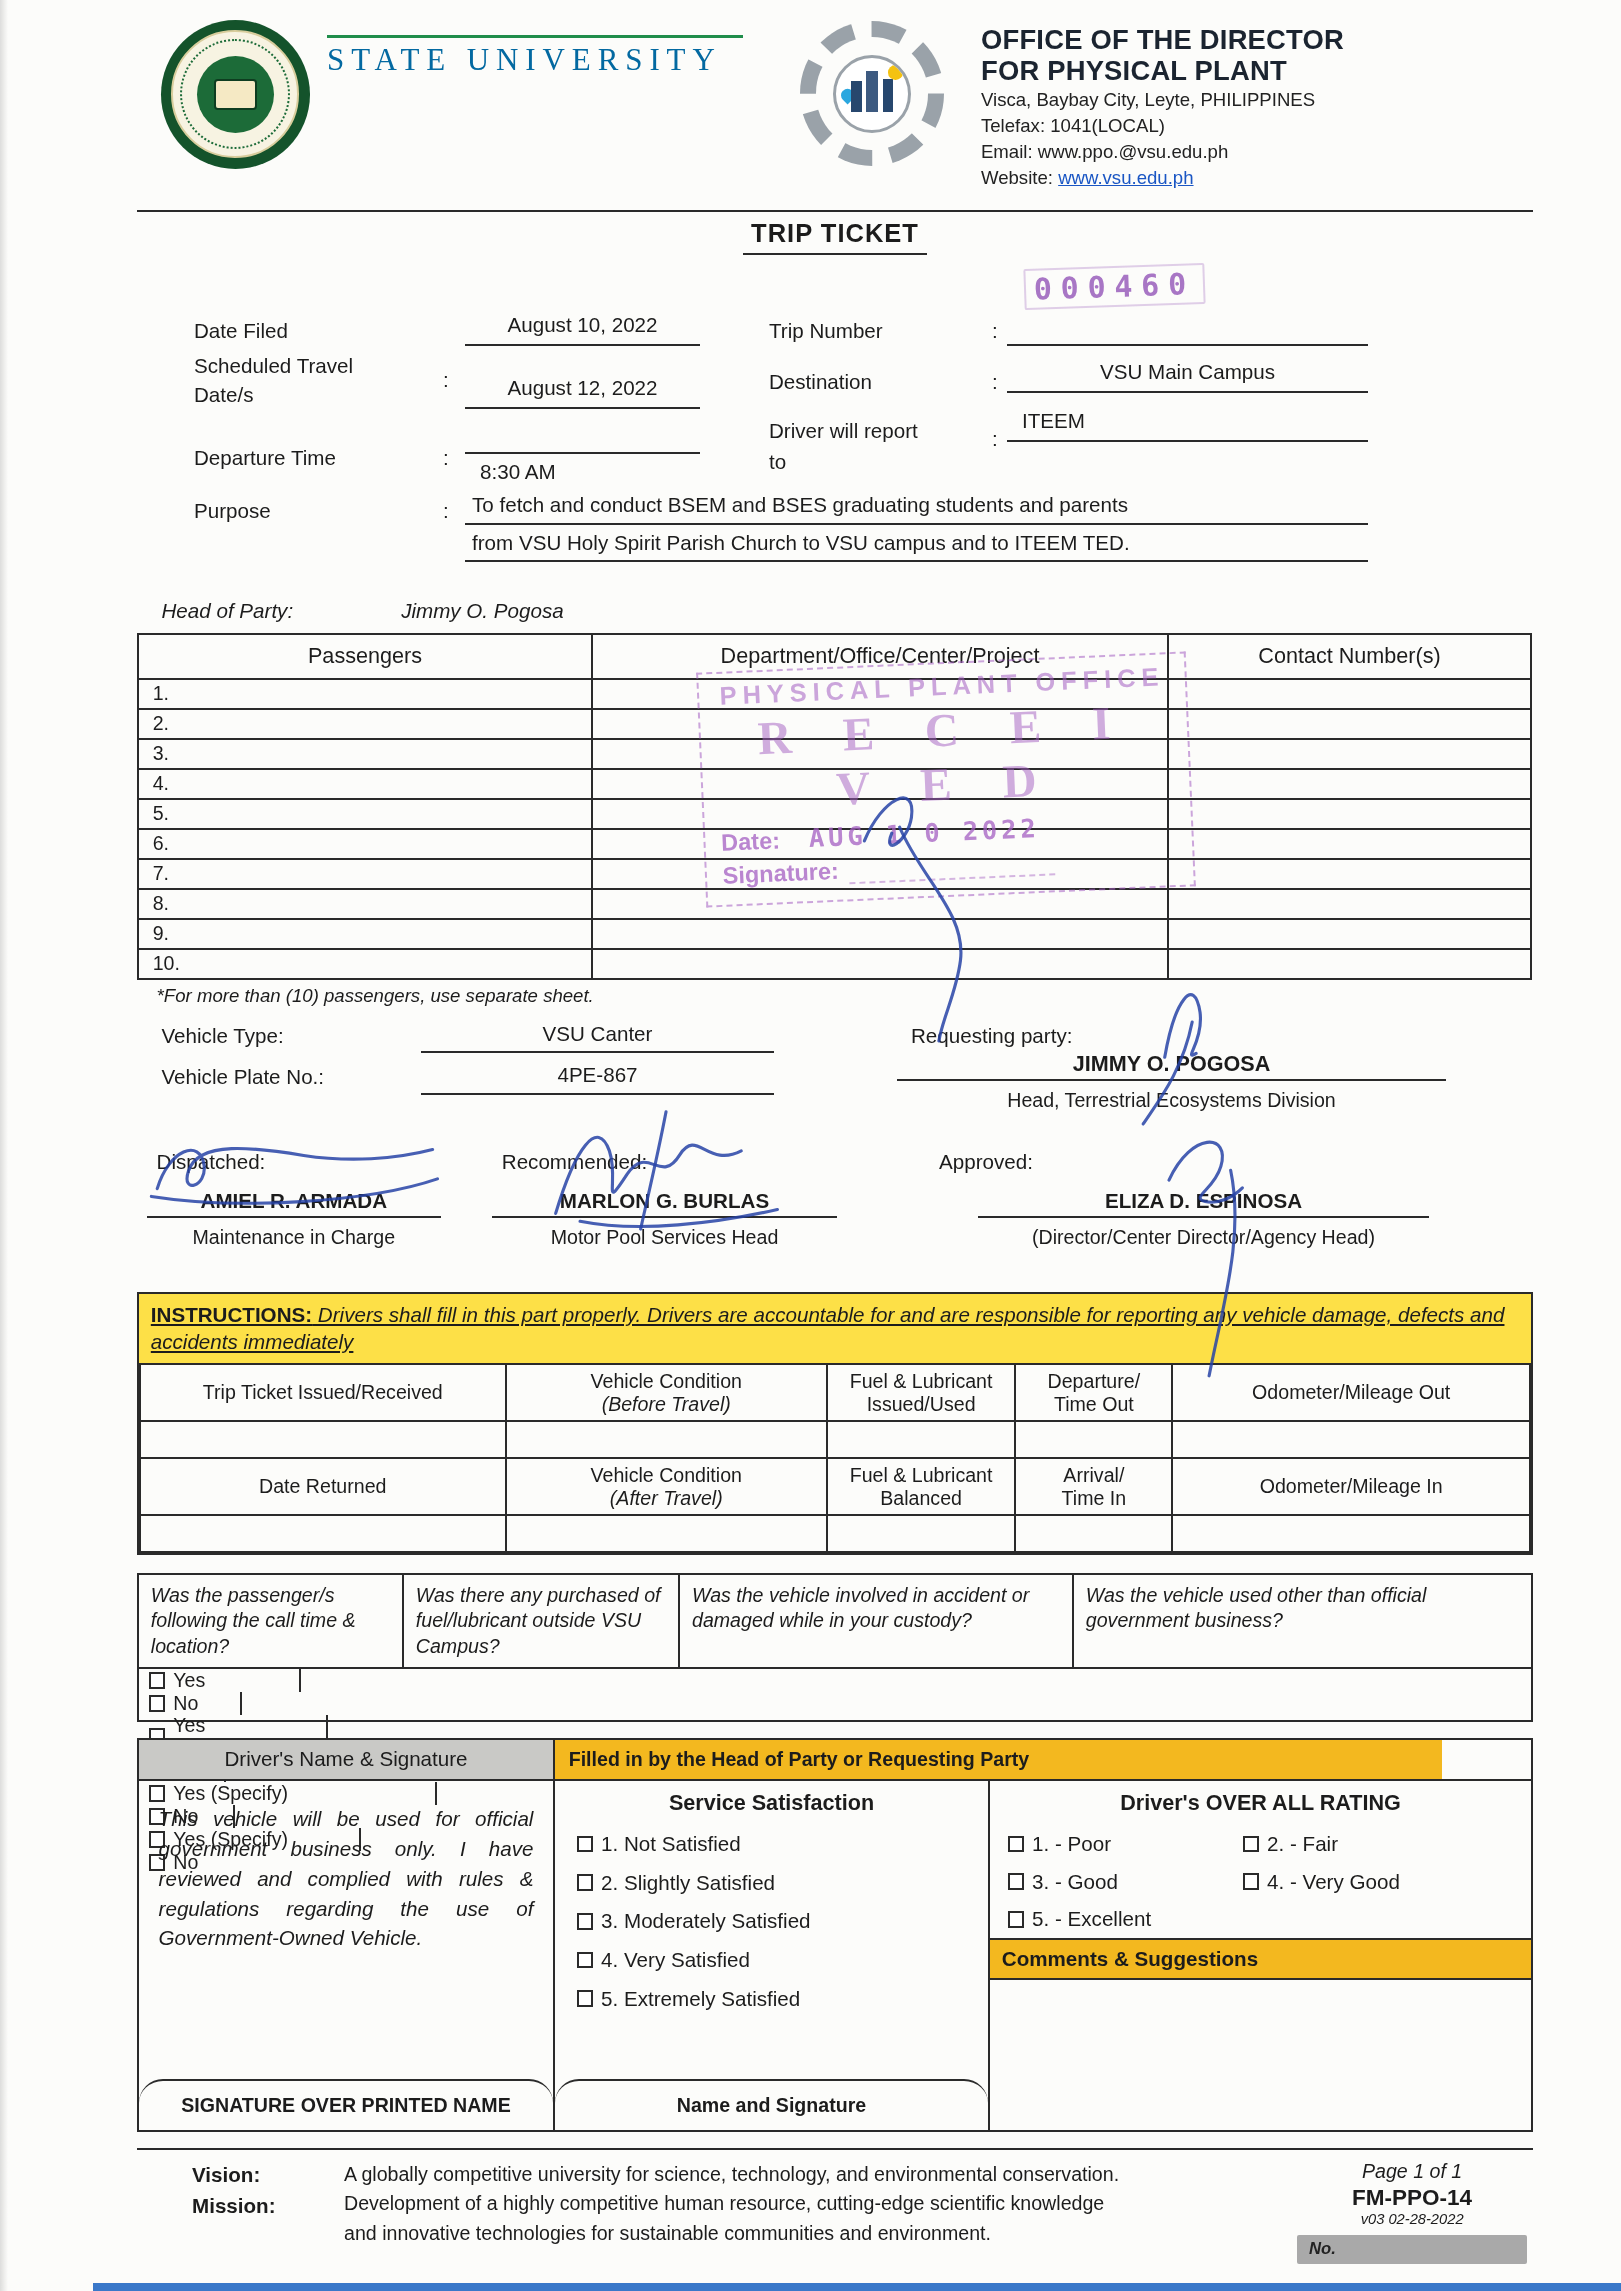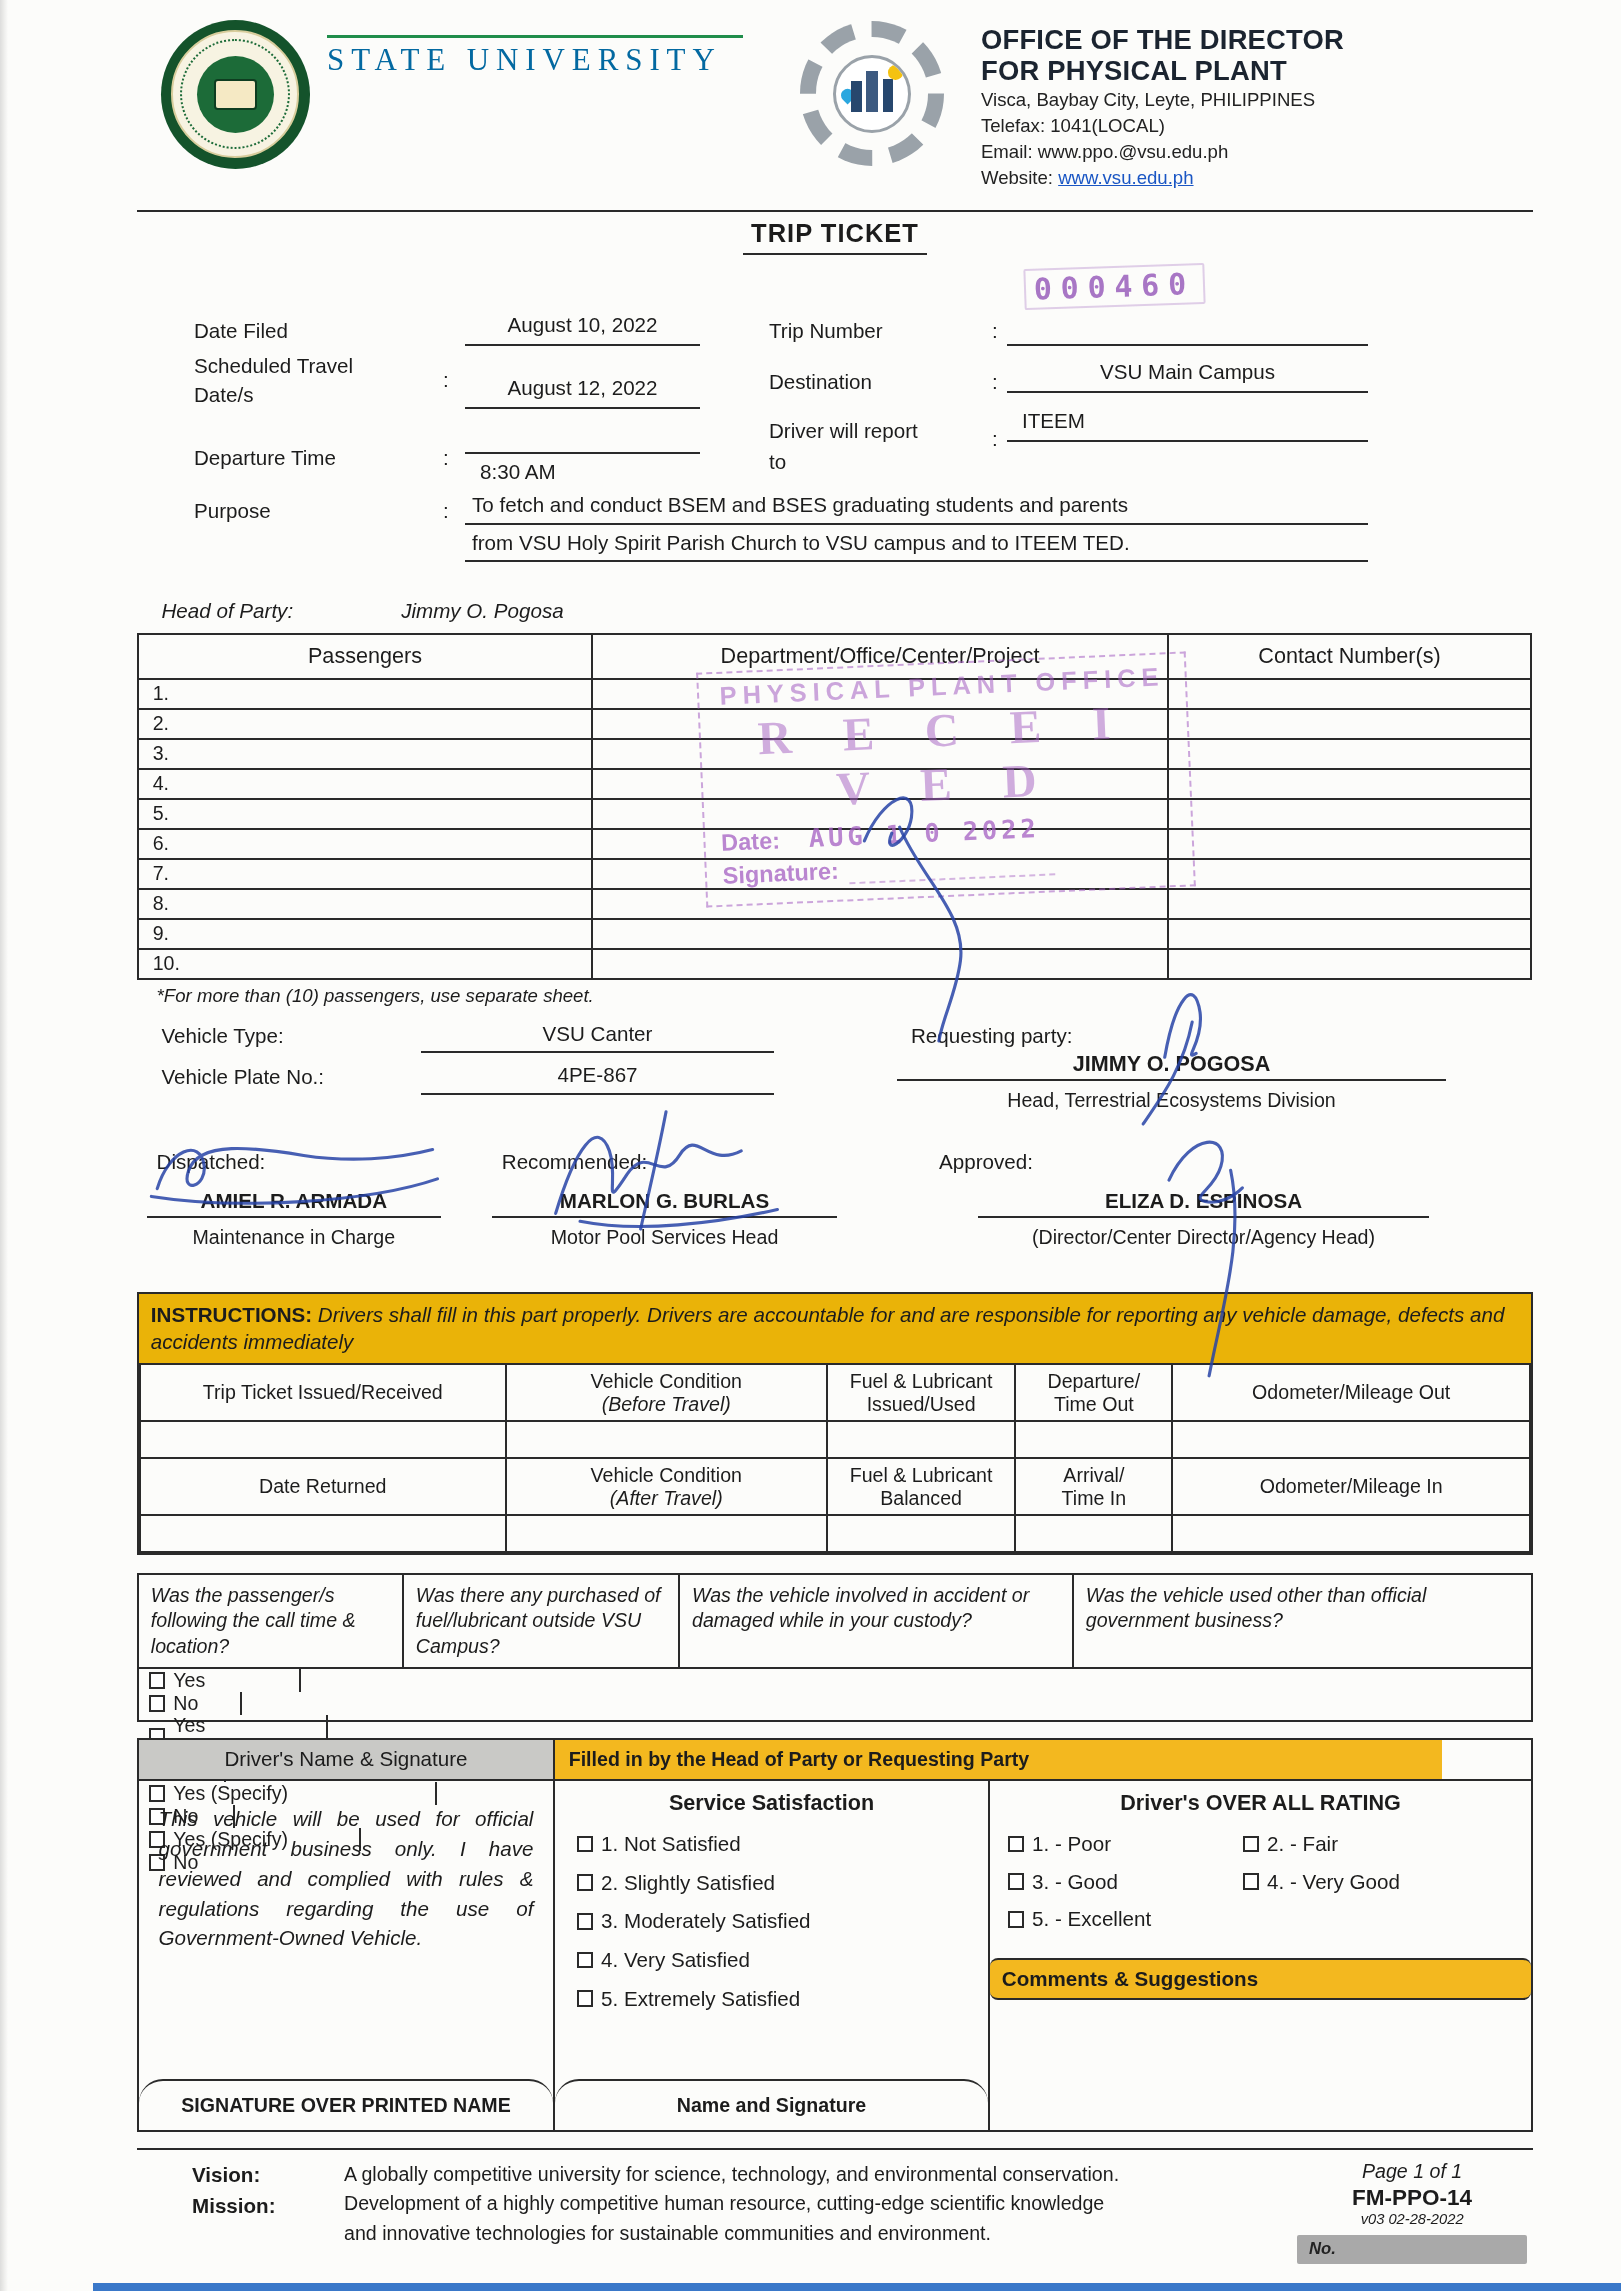--- a/index.html
+++ b/index.html
@@ -79,21 +79,21 @@
 
   
   .sigs { position:relative; height:123px; margin-top:15.7px; font-size:20.6px; }
   .sig-block { position:absolute; top:0; height:100%; }
   .sig-role { position:absolute; top:2px; left:9.8px; }
   .sig-name { position:absolute; top:41px; left:0; right:0; border-bottom:2px solid #2a2a2a; text-align:center; font-weight:bold; padding-bottom:3.9px; }
   .sig-pos { position:absolute; top:78px; left:0; right:0; text-align:center; font-size:19.6px; }
 
   
   .instr { margin-top:21.6px; border:2.5px solid #2a2a2a; }
-  .instr-head { padding:7.8px 11.8px; font-size:20.6px; line-height:1.3; background:#eab308; }
+  .instr-head { padding:7.8px 11.8px; font-size:20.6px; line-height:1.3; background:#fde047;text-decoration:underline; }
   .instr-head .b { font-weight:bold; }
   .instr-head .i { font-style:italic; }
   table.instr-table { border-collapse:collapse; width:100%; table-layout:fixed; }
   table.instr-table td { border:2px solid #2a2a2a; text-align:center; font-size:19.6px; padding:3.9px; vertical-align:middle; }
   tr.hrow td { height:57px; }
   tr.erow td { height:37px; }
   .it-i { font-style:italic; }
 
   
   .q { margin-top:17.6px; border:2.5px solid #2a2a2a; }
@@ -114,21 +114,21 @@
   .d-foot { position:absolute; bottom:0; left:0; right:0; height:51px; border-top:2px solid #2a2a2a; display:flex; align-items:center; justify-content:center; font-weight:bold; font-size:19.6px;border-radius:24px; }
   .d-topband { position:absolute; left:416px; right:0; top:0; height:41px; border-bottom:2px solid #2a2a2a; }
   .d-yellow { width:887px; height:100%; background:#f3b81f; display:flex; align-items:center; padding-left:13.7px; font-weight:bold; font-size:19.6px; }
   .d-mid { position:absolute; left:416px; top:41px; bottom:0; width:435px; border-right:2px solid #2a2a2a; }
   .d-title { text-align:center; font-weight:bold; font-size:21.6px; margin-top:9.8px; }
   .d-opts { margin:15.7px 0 0 21.6px; font-size:20.6px; }
   .d-opt { margin-bottom:14.7px; display:flex; align-items:center; }
   .d-right { position:absolute; left:851px; right:0; top:41px; bottom:0; }
   .d-rate-grid { display:grid; grid-template-columns:235px 1fr; row-gap:13.7px; margin:15.7px 0 0 17.6px; font-size:20.6px; }
   .d-rate { display:flex; align-items:center; }
-  .d-comments { margin-top:27px; background:#f3b81f; border-top:2px solid #2a2a2a; border-bottom:2px solid #2a2a2a; font-weight:bold; font-size:20.6px; padding:6.9px 11.8px;border-radius:8px; }
+  .d-comments { margin-top:7px; background:#f3b81f; border-top:2px solid #2a2a2a; border-bottom:2px solid #2a2a2a; font-weight:bold; font-size:20.6px; padding:6.9px 11.8px; }
 
   
   .footer { position:absolute; left:137px; width:1396px; top:2148px; }
   .f-rule { border-top:2.5px solid #2a2a2a; }
   .f-body { display:flex; padding-top:9.8px; }
   .f-labels { width:152px; margin-left:55px; font-weight:bold; font-size:20.6px; line-height:1.5; }
   .f-text { width:863px; font-size:19.6px; line-height:1.5; }
   .f-right { margin-left:auto; width:230px; margin-right:5.9px; }
   .f-page { font-style:italic; font-size:19.6px; text-align:center; }
   .f-code { font-weight:bold; font-size:22.5px; text-align:center; margin-top:2px; }

